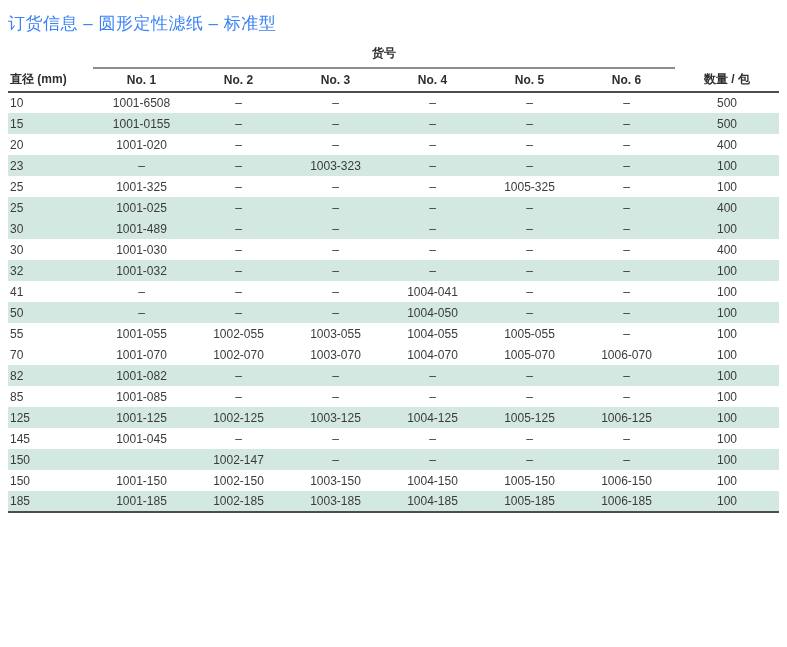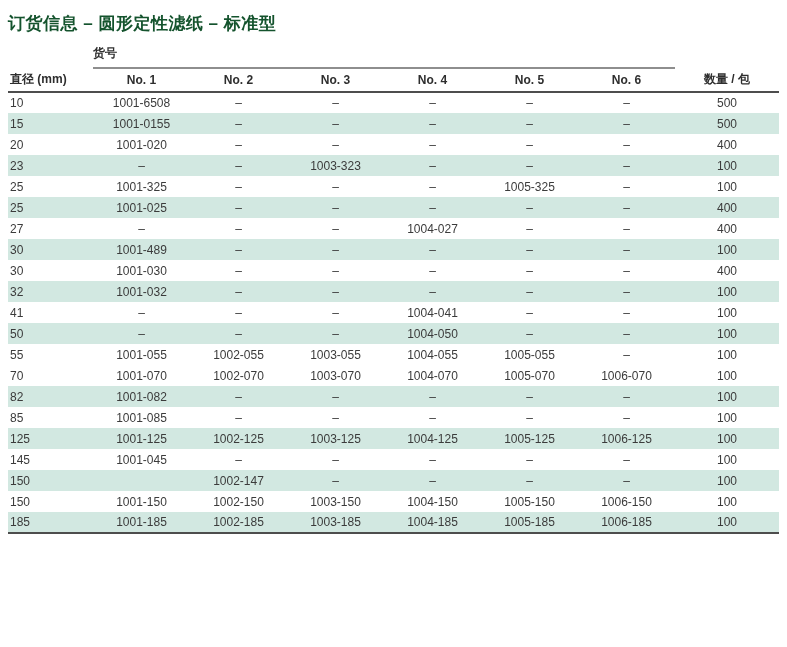--- a/index.html
+++ b/index.html
@@ -4,35 +4,35 @@
 <style>
   * { margin: 0; padding: 0; box-sizing: border-box; }
   html, body { background: #ffffff; }
   body {
     width: 787px; height: 647px; overflow: hidden;
     font-family: "Liberation Sans", "DejaVu Sans", sans-serif;
     color: #3b3b3b;
   }
   .page { padding: 12px 8px 0 8px; }
   .title {
-    font-size: 17px; font-weight: bold; color: #14532d;
+    font-size: 17px; font-weight: normal; color: #3b82f6;
     letter-spacing: 0.5px; margin-bottom: 10px;
   }
   table.order-table {
     width: 771px; border-collapse: collapse; table-layout: fixed;
     font-size: 12px;
   }
   table.order-table col.c-dia  { width: 85px; }
   table.order-table col.c-no   { width: 97px; }
   table.order-table col.c-qty  { width: 104px; }
   th, td { font-size: 12px; color: #3b3b3b; }
   thead th { font-weight: bold; color: #2e2e2e; }
   tr.group-row th { height: 22px; vertical-align: bottom; padding-bottom: 5px; }
   tr.group-row th.group-label {
-    text-align: left; border-bottom: 2px solid #8e8e8e;
+    text-align: center; border-bottom: 2px solid #8e8e8e;
   }
   tr.header-row th {
     height: 24px; vertical-align: middle; text-align: center;
     border-bottom: 2px solid #4d4d4d;
     margin-left: 8px;
   }
   tr.header-row th.h-dia { text-align: left; padding-left: 2px; }
   tbody td { height: 21px; text-align: center; vertical-align: middle; }
   tbody td:first-child { text-align: left; padding-left: 2px; }
   tbody tr.alt td { background: var(--shade, #d2e8e1); }
@@ -130,30 +130,20 @@
         <tr class="alt">
           <td>25</td>
           <td>1001-025</td>
           <td>–</td>
           <td>–</td>
           <td>–</td>
           <td>–</td>
           <td>–</td>
           <td>400</td>
         </tr>
-        <tr>
-          <td>27</td>
-          <td>–</td>
-          <td>–</td>
-          <td>–</td>
-          <td>1004-027</td>
-          <td>–</td>
-          <td>–</td>
-          <td>400</td>
-        </tr>
         <tr class="alt">
           <td>30</td>
           <td>1001-489</td>
           <td>–</td>
           <td>–</td>
           <td>–</td>
           <td>–</td>
           <td>–</td>
           <td>100</td>
         </tr>

